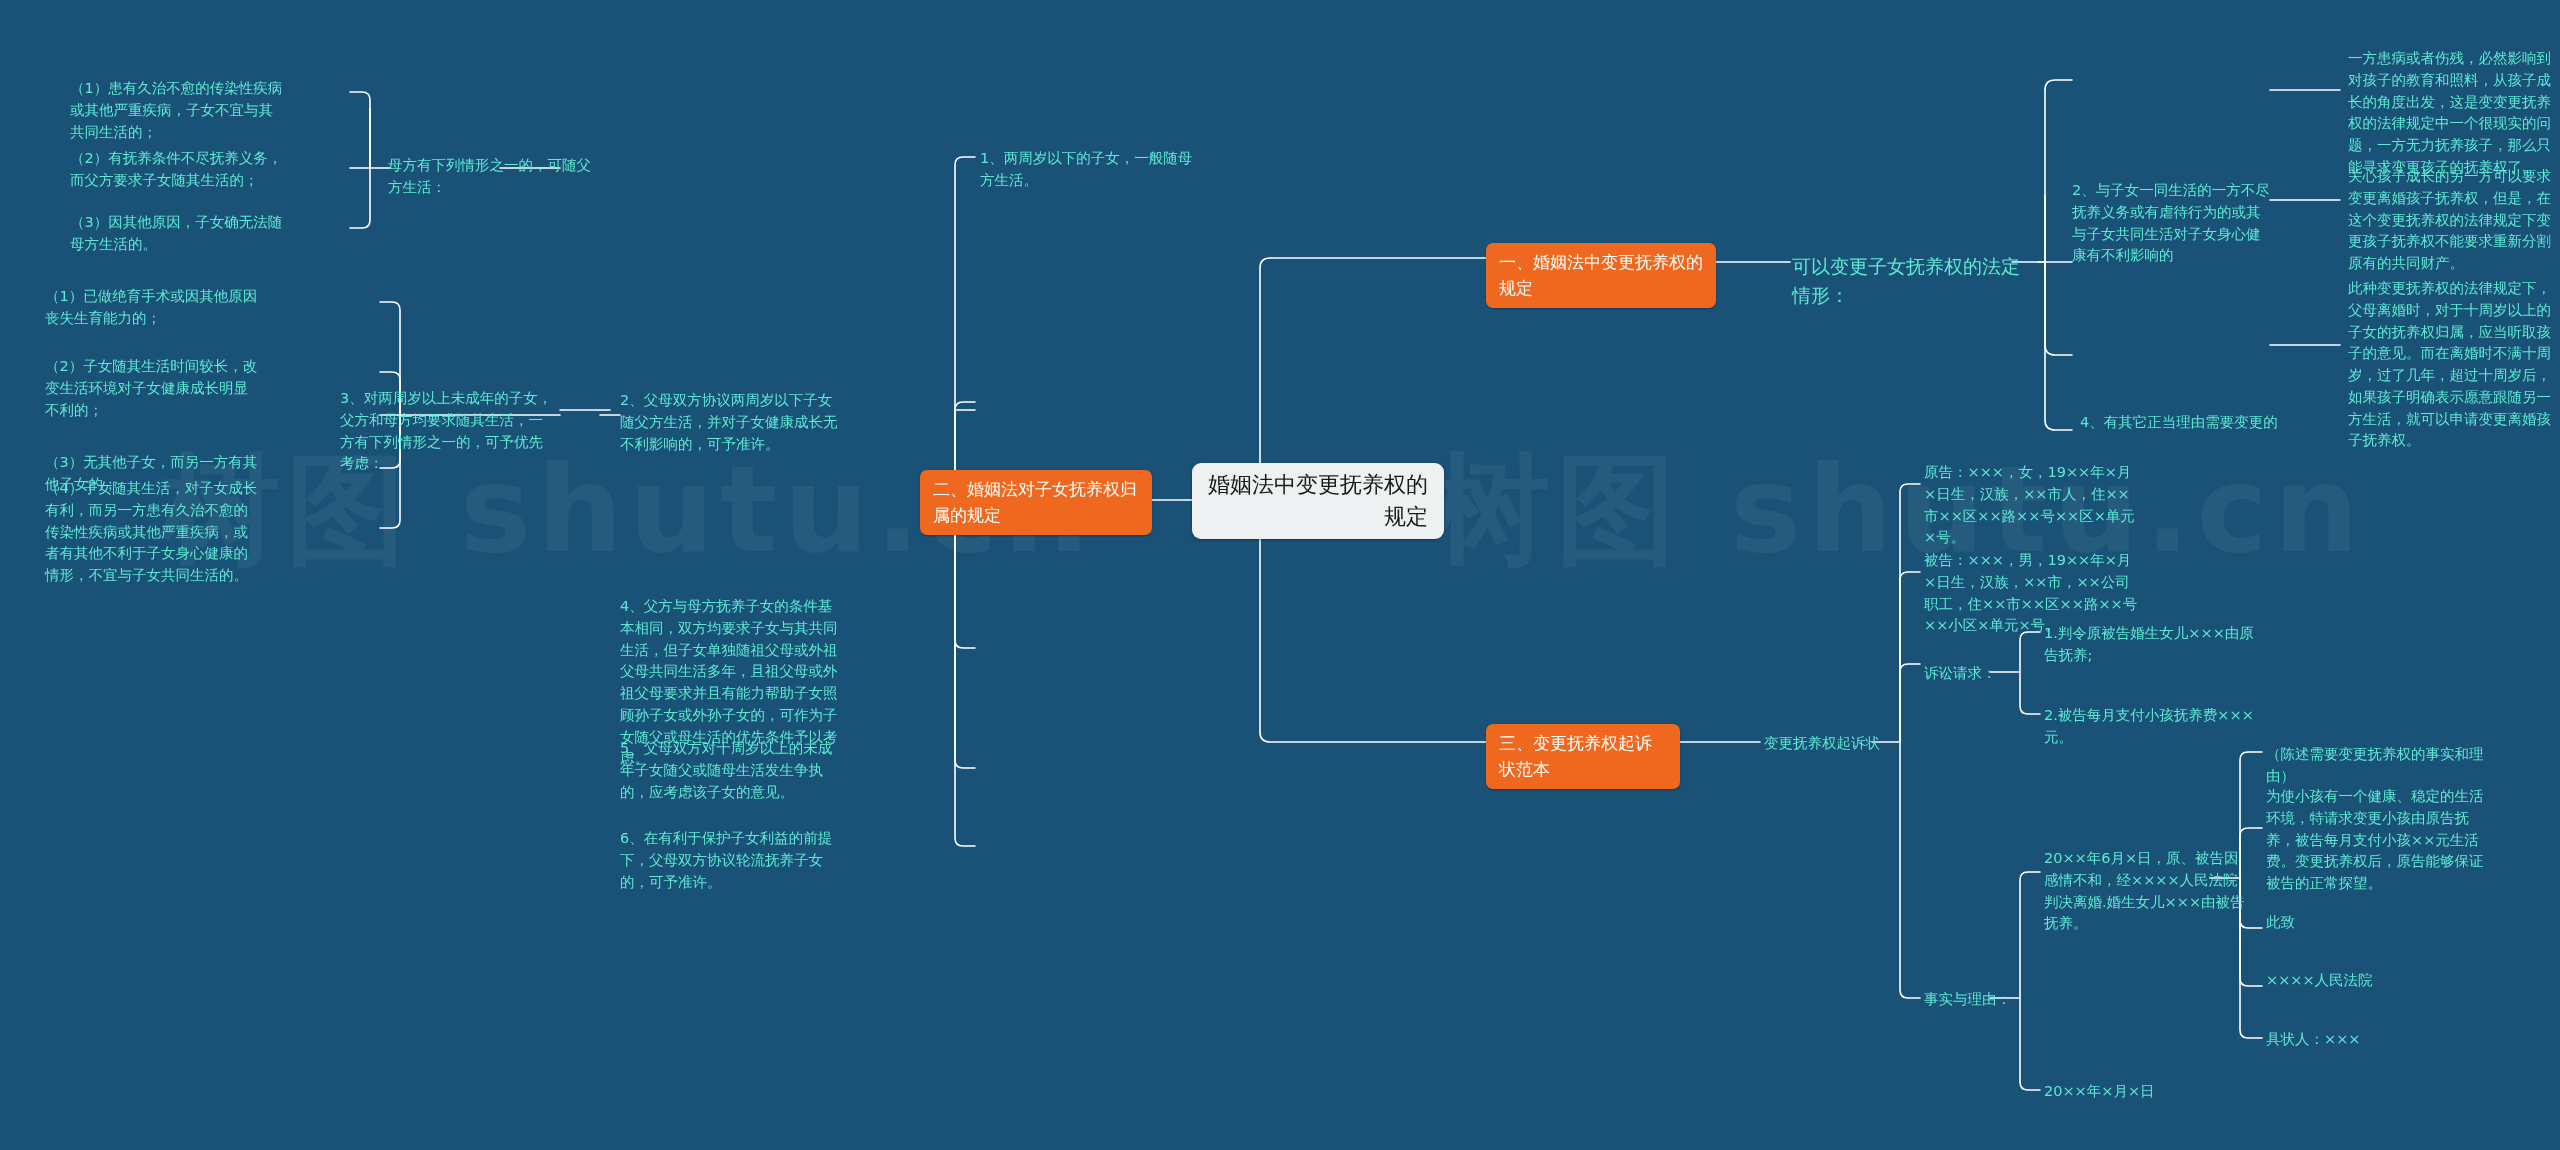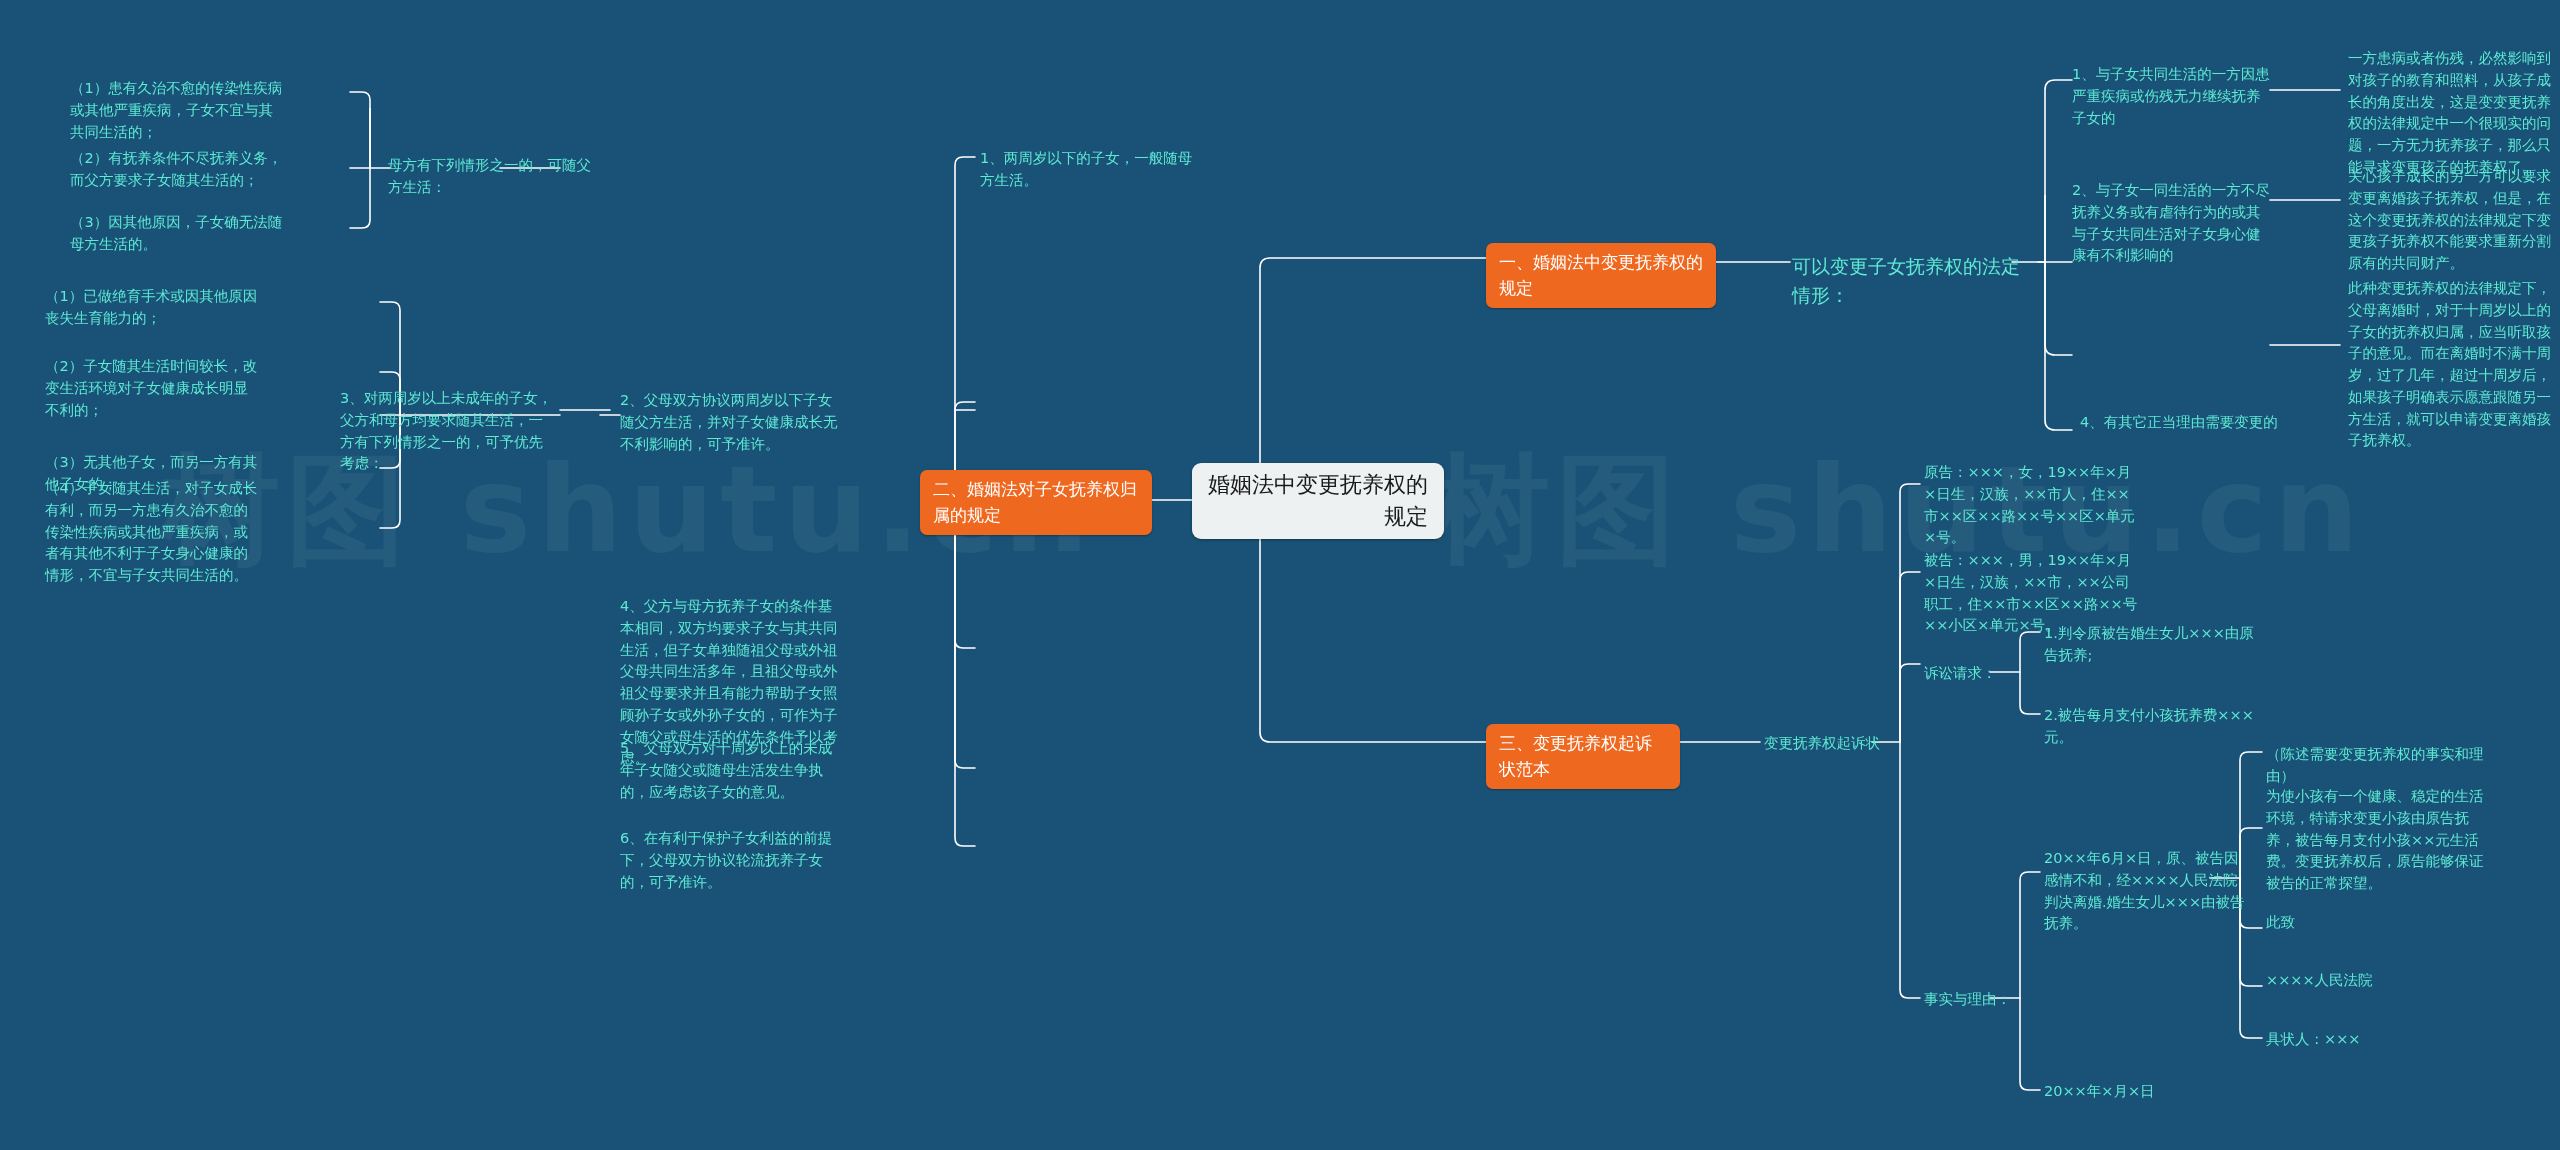--- a/index.html
+++ b/index.html
@@ -114,21 +114,20 @@
   </svg>
 
   <div class="central" style="left:1192px;top:463px;width:252px;height:76px;">婚姻法中变更抚养权的规定</div>
 
   <div class="branch" style="left:1486px;top:243px;width:230px;">一、婚姻法中变更抚养权的规定</div>
   <div class="branch" style="left:920px;top:470px;width:232px;">二、婚姻法对子女抚养权归属的规定</div>
   <div class="branch" style="left:1486px;top:724px;width:194px;">三、变更抚养权起诉状范本</div>
 
   <div class="node txt2" style="left:1792px;top:252px;width:230px;">可以变更子女抚养权的法定情形：</div>
 
-  <div class="node txt" style="left:2072px;top:64px;width:200px;">1、与子女共同生活的一方因患严重疾病或伤残无力继续抚养子女的</div>
   <div class="node txt" style="left:2072px;top:180px;width:200px;">2、与子女一同生活的一方不尽抚养义务或有虐待行为的或其与子女共同生活对子女身心健康有不利影响的</div>
   <div class="node txt" style="left:2072px;top:412px;width:200px;margin-left:8px;">4、有其它正当理由需要变更的</div>
 
   <div class="node txt" style="left:2348px;top:48px;width:205px;">一方患病或者伤残，必然影响到对孩子的教育和照料，从孩子成长的角度出发，这是变变更抚养权的法律规定中一个很现实的问题，一方无力抚养孩子，那么只能寻求变更孩子的抚养权了。</div>
   <div class="node txt" style="left:2348px;top:166px;width:205px;">关心孩子成长的另一方可以要求变更离婚孩子抚养权，但是，在这个变更抚养权的法律规定下变更孩子抚养权不能要求重新分割原有的共同财产。</div>
   <div class="node txt" style="left:2348px;top:278px;width:205px;">此种变更抚养权的法律规定下，父母离婚时，对于十周岁以上的子女的抚养权归属，应当听取孩子的意见。而在离婚时不满十周岁，过了几年，超过十周岁后，如果孩子明确表示愿意跟随另一方生活，就可以申请变更离婚孩子抚养权。</div>
 
   <div class="node txt" style="left:980px;top:148px;width:215px;">1、两周岁以下的子女，一般随母方生活。</div>
   <div class="node txt" style="left:620px;top:390px;width:220px;">2、父母双方协议两周岁以下子女随父方生活，并对子女健康成长无不利影响的，可予准许。</div>
   <div class="node txt" style="left:340px;top:388px;width:215px;">3、对两周岁以上未成年的子女，父方和母方均要求随其生活，一方有下列情形之一的，可予优先考虑：</div>

